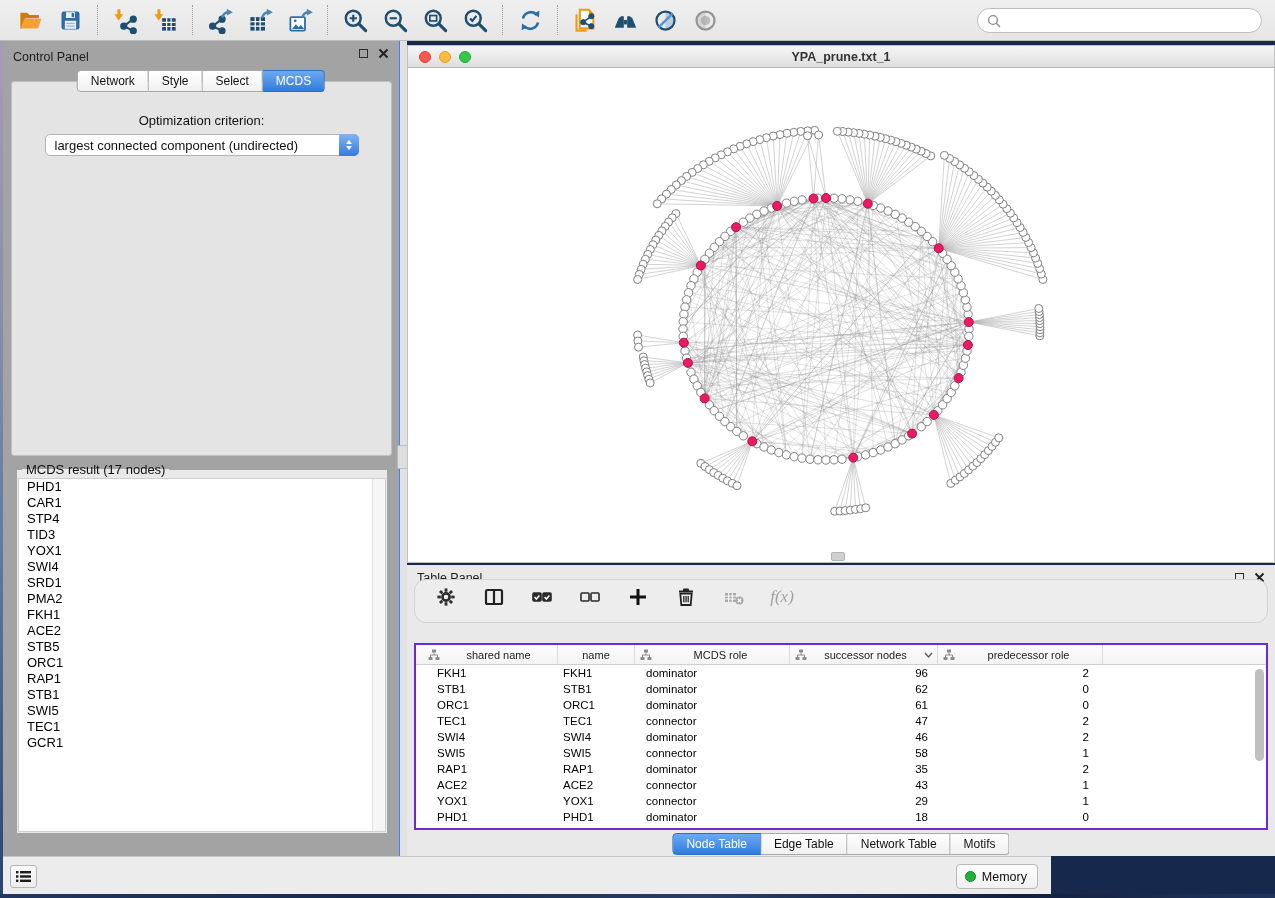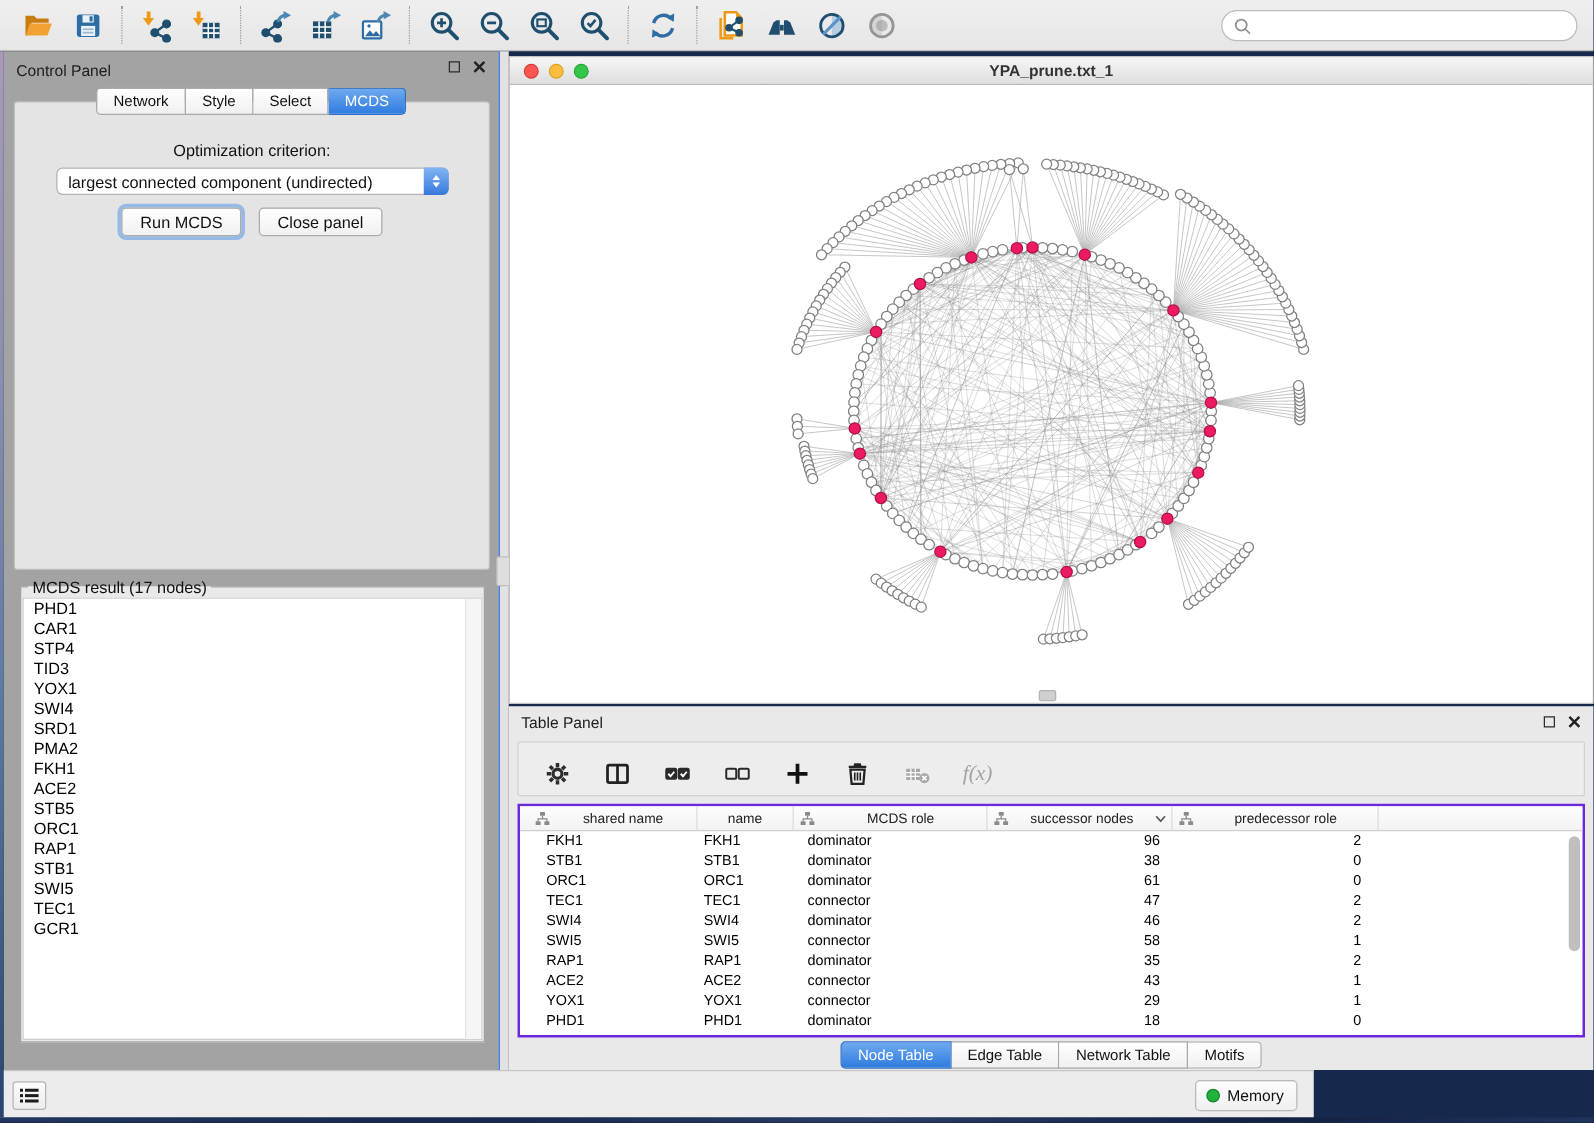--- a/index.html
+++ b/index.html
@@ -82,22 +82,22 @@
   .net-titlebar { position:relative; height:22px; background:linear-gradient(#f6f6f6,#dedede);
     border-bottom:1px solid #b7b7b7; display:flex; align-items:center; justify-content:center; }
   .net-title { font-size:12.5px; font-weight:700; color:#333; }
   .traffic { position:absolute; left:11px; top:5px; display:flex; gap:8px; }
   .traffic span { width:12px; height:12px; border-radius:50%; display:block; }
   .net-canvas { position:relative; width:866px; height:494px; background:#fff; }
 
   
   .table-panel { position:absolute; left:407px; top:565px; width:868px; height:291px; background:#e9e9e9; }
   .tp-title { position:absolute; left:10px; top:6px; }
-  .tp-toolbar { position:absolute; left:7px; top:28px; width:854px; height:44px;
-    background:#ededed; border:1px solid #d2d2d2; border-radius:2px; display:flex; align-items:flex-end;
+  .tp-toolbar { position:absolute; left:7px; top:14px; width:854px; height:44px;
+    background:#ededed; border:1px solid #d2d2d2; border-radius:12px; display:flex; align-items:flex-start;
     padding-left:14px; gap:14px; }
   .tp-btn { width:34px; height:34px; display:flex; align-items:center; justify-content:center; cursor:default; }
   .tp-btn .fx { font-family:"Liberation Serif","DejaVu Serif",serif; font-style:italic; font-size:17px; color:#a2a2a2; }
   .table-box { position:absolute; left:7px; top:78px; width:854px; height:187px; background:#fff;
     border:2px solid #6d28d9; overflow:hidden; }
   .thead { display:flex; height:20px; border-bottom:1px solid #cfcfcf; background:linear-gradient(#fdfdfd,#f3f3f3); padding-left:7px; }
   .th { position:relative; display:flex; align-items:center; border-right:1px solid #dcdcdc; font-size:11px; color:#222; }
   .th .hicon { margin-left:5px; display:flex; }
   .th .hlabel { flex:1; text-align:center; padding:0 2px; }
   .th .sort { margin-right:4px; display:flex; }
@@ -292,24 +292,20 @@
         <span class="seg-btn active">MCDS</span>
       </div>
     <div class="cp-box">
       <div class="opt-label">Optimization criterion:</div>
       <div class="select">
         <span class="val">largest connected component (undirected)</span>
         <span class="stepper">
             <span class="tri-up"></span>
             <span class="tri-dn"></span>
           </span>
-      </div>
-      <div class="btn-row">
-        <button class="mac-btn focus-ring">Run MCDS</button>
-        <button class="mac-btn">Close panel</button>
       </div>
     </div>
     <fieldset class="result-group">
       <legend>MCDS result (17 nodes)</legend>
       <div class="listbox">
         <div>
             <div class="list-item">PHD1</div>
             <div class="list-item">CAR1</div>
             <div class="list-item">STP4</div>
             <div class="list-item">TID3</div>
@@ -1196,21 +1192,21 @@
             <div class="td" style="width: 135px; text-align: left; padding-left: 14px;">FKH1</div>
             <div class="td" style="width: 77px; text-align: left; padding-left: 5px;">FKH1</div>
             <div class="td" style="width: 155px; text-align: left; padding-left: 11px;">dominator</div>
             <div class="td" style="width: 148px; text-align: right; padding-right: 10px;">96</div>
             <div class="td" style="width: 165px; text-align: right; padding-right: 14px;">2</div>
           </div>
           <div class="tr">
             <div class="td" style="width: 135px; text-align: left; padding-left: 14px;">STB1</div>
             <div class="td" style="width: 77px; text-align: left; padding-left: 5px;">STB1</div>
             <div class="td" style="width: 155px; text-align: left; padding-left: 11px;">dominator</div>
-            <div class="td" style="width: 148px; text-align: right; padding-right: 10px;">38</div>
+            <div class="td" style="width: 148px; text-align: right; padding-right: 10px;">62</div>
             <div class="td" style="width: 165px; text-align: right; padding-right: 14px;">0</div>
           </div>
           <div class="tr">
             <div class="td" style="width: 135px; text-align: left; padding-left: 14px;">ORC1</div>
             <div class="td" style="width: 77px; text-align: left; padding-left: 5px;">ORC1</div>
             <div class="td" style="width: 155px; text-align: left; padding-left: 11px;">dominator</div>
             <div class="td" style="width: 148px; text-align: right; padding-right: 10px;">61</div>
             <div class="td" style="width: 165px; text-align: right; padding-right: 14px;">0</div>
           </div>
           <div class="tr">

